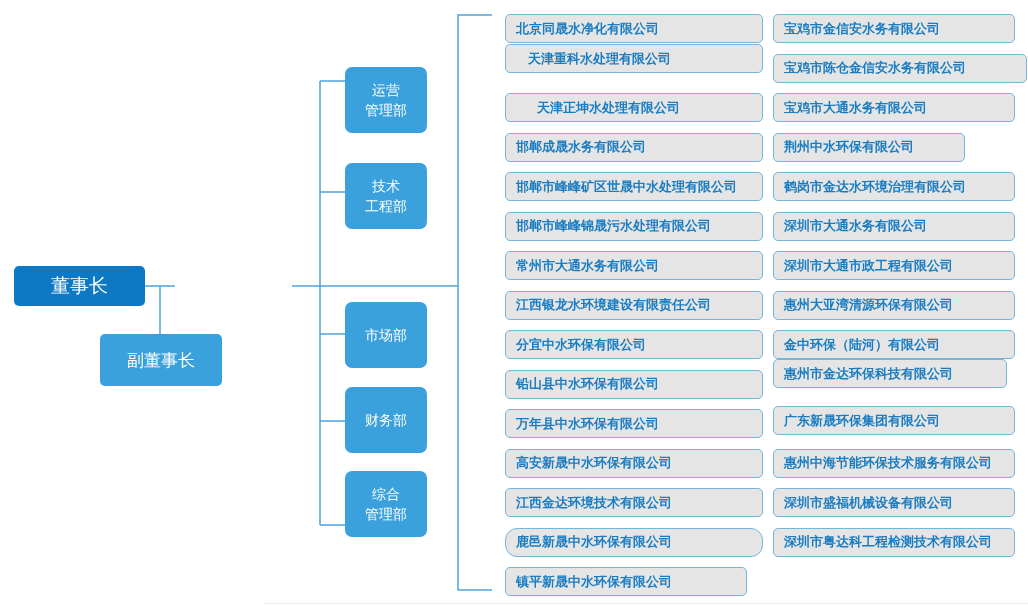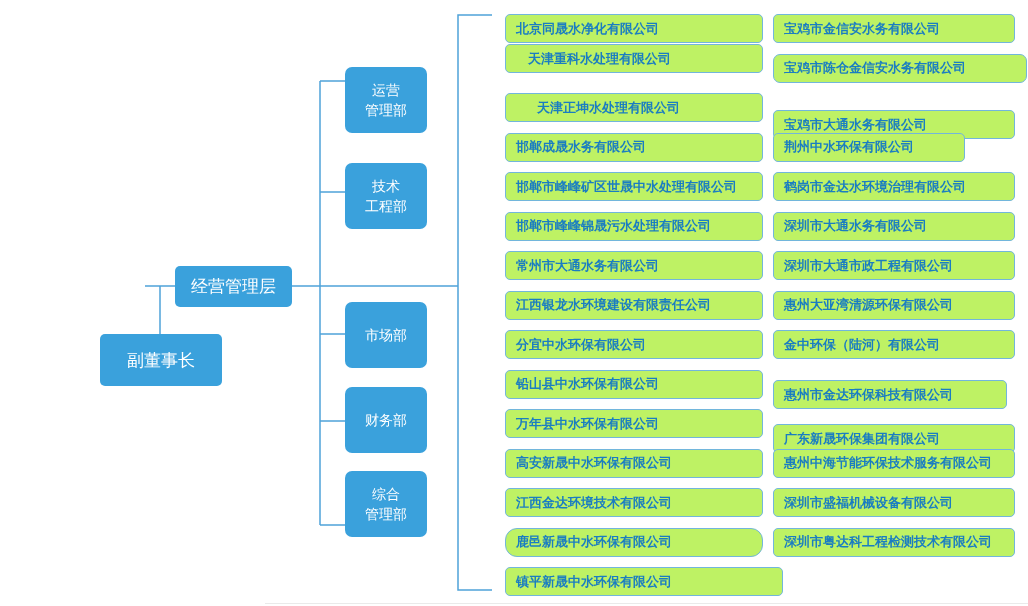--- a/index.html
+++ b/index.html
@@ -40,21 +40,21 @@
     border-radius: 7px;
     flex-direction: column;
     font-size: 14px;
     line-height: 20px;
   }
 
   .company {
     display: flex;
     align-items: center;
     height: 29px;
-    background: #bef264;
+    background: #e5e5e5;
     border: 1.5px solid #72b6dc;
     border-radius: 5px;
     color: #1a7dc2;
     font-size: 13px;
     font-weight: bold;
     padding-left: 10px;
     white-space: nowrap;
     overflow: hidden;
   }
 
@@ -76,22 +76,22 @@
              M292 286 H458
              M320 81 V525
              M320 81 H345
              M320 192 H345
              M320 334 H345
              M320 421 H345
              M320 525 H345
              M492 15 H458 V590 H492" fill="none" stroke="#4fa3d9" stroke-width="1.5"></path>
   </svg>
 
+  <div class="abs node node-dark chairman">董事长</div>
 
-  <div class="abs node node-mid management">经营管理层</div>
 
   <div class="abs node node-mid vice-chairman">副董事长</div>
 
   <div id="departments">
       <div class="abs node node-mid dept" style="top: 67px;">
         <div>运营</div>
         <div>管理部</div>
       </div>
       <div class="abs node node-mid dept" style="top: 163px;">
         <div>技术</div>
@@ -117,33 +117,33 @@
       <div class="abs company" style="left: 505px; width: 258px; top: 172px;">邯郸市峰峰矿区世晟中水处理有限公司</div>
       <div class="abs company" style="left: 505px; width: 258px; top: 211.5px;">邯郸市峰峰锦晟污水处理有限公司</div>
       <div class="abs company" style="left: 505px; width: 258px; top: 251px;">常州市大通水务有限公司</div>
       <div class="abs company" style="left: 505px; width: 258px; top: 290.5px;">江西银龙水环境建设有限责任公司</div>
       <div class="abs company" style="left: 505px; width: 258px; top: 330px;">分宜中水环保有限公司</div>
       <div class="abs company" style="left: 505px; width: 258px; top: 369.5px;">铅山县中水环保有限公司</div>
       <div class="abs company" style="left: 505px; width: 258px; top: 409px;">万年县中水环保有限公司</div>
       <div class="abs company" style="left: 505px; width: 258px; top: 448.5px;">高安新晟中水环保有限公司</div>
       <div class="abs company" style="left: 505px; width: 258px; top: 488px;">江西金达环境技术有限公司</div>
       <div class="abs company" style="left: 505px; width: 258px; top: 527.5px; border-radius: 12px;">鹿邑新晟中水环保有限公司</div>
-      <div class="abs company" style="left: 505px; width: 278px; top: 567px;">镇平新晟中水环保有限公司</div>
+      <div class="abs company" style="left: 505px; width: 242px; top: 567px;">镇平新晟中水环保有限公司</div>
     </div>
   <div id="subsidiaries-right">
       <div class="abs company" style="left: 773px; width: 242px; top: 14px;">宝鸡市金信安水务有限公司</div>
-      <div class="abs company" style="left: 773px; width: 254px; top: 53.5px; border-radius: 7px;">宝鸡市陈仓金信安水务有限公司</div>
-      <div class="abs company" style="left: 773px; width: 242px; top: 110px;">宝鸡市大通水务有限公司</div>
+      <div class="abs company" style="left: 773px; width: 254px; top: 53.5px;">宝鸡市陈仓金信安水务有限公司</div>
+      <div class="abs company" style="left: 773px; width: 242px; top: 93px;">宝鸡市大通水务有限公司</div>
       <div class="abs company" style="left: 773px; width: 192px; top: 132.5px;">荆州中水环保有限公司</div>
       <div class="abs company" style="left: 773px; width: 242px; top: 172px;">鹤岗市金达水环境治理有限公司</div>
       <div class="abs company" style="left: 773px; width: 242px; top: 211.5px;">深圳市大通水务有限公司</div>
       <div class="abs company" style="left: 773px; width: 242px; top: 251px;">深圳市大通市政工程有限公司</div>
       <div class="abs company" style="left: 773px; width: 242px; top: 290.5px;">惠州大亚湾清源环保有限公司</div>
       <div class="abs company" style="left: 773px; width: 242px; top: 330px;">金中环保（陆河）有限公司</div>
-      <div class="abs company" style="left: 773px; width: 234px; top: 380px;">惠州市金达环保科技有限公司</div>
-      <div class="abs company" style="left: 773px; width: 242px; top: 424px;">广东新晟环保集团有限公司</div>
+      <div class="abs company" style="left: 773px; width: 234px; top: 359px;">惠州市金达环保科技有限公司</div>
+      <div class="abs company" style="left: 773px; width: 242px; top: 406px;">广东新晟环保集团有限公司</div>
       <div class="abs company" style="left: 773px; width: 242px; top: 448.5px;">惠州中海节能环保技术服务有限公司</div>
       <div class="abs company" style="left: 773px; width: 242px; top: 488px;">深圳市盛福机械设备有限公司</div>
       <div class="abs company" style="left: 773px; width: 242px; top: 527.5px;">深圳市粤达科工程检测技术有限公司</div>
     </div>
 
   <div class="abs bottom-divider"></div>
 </div>
 
 </body></html>

